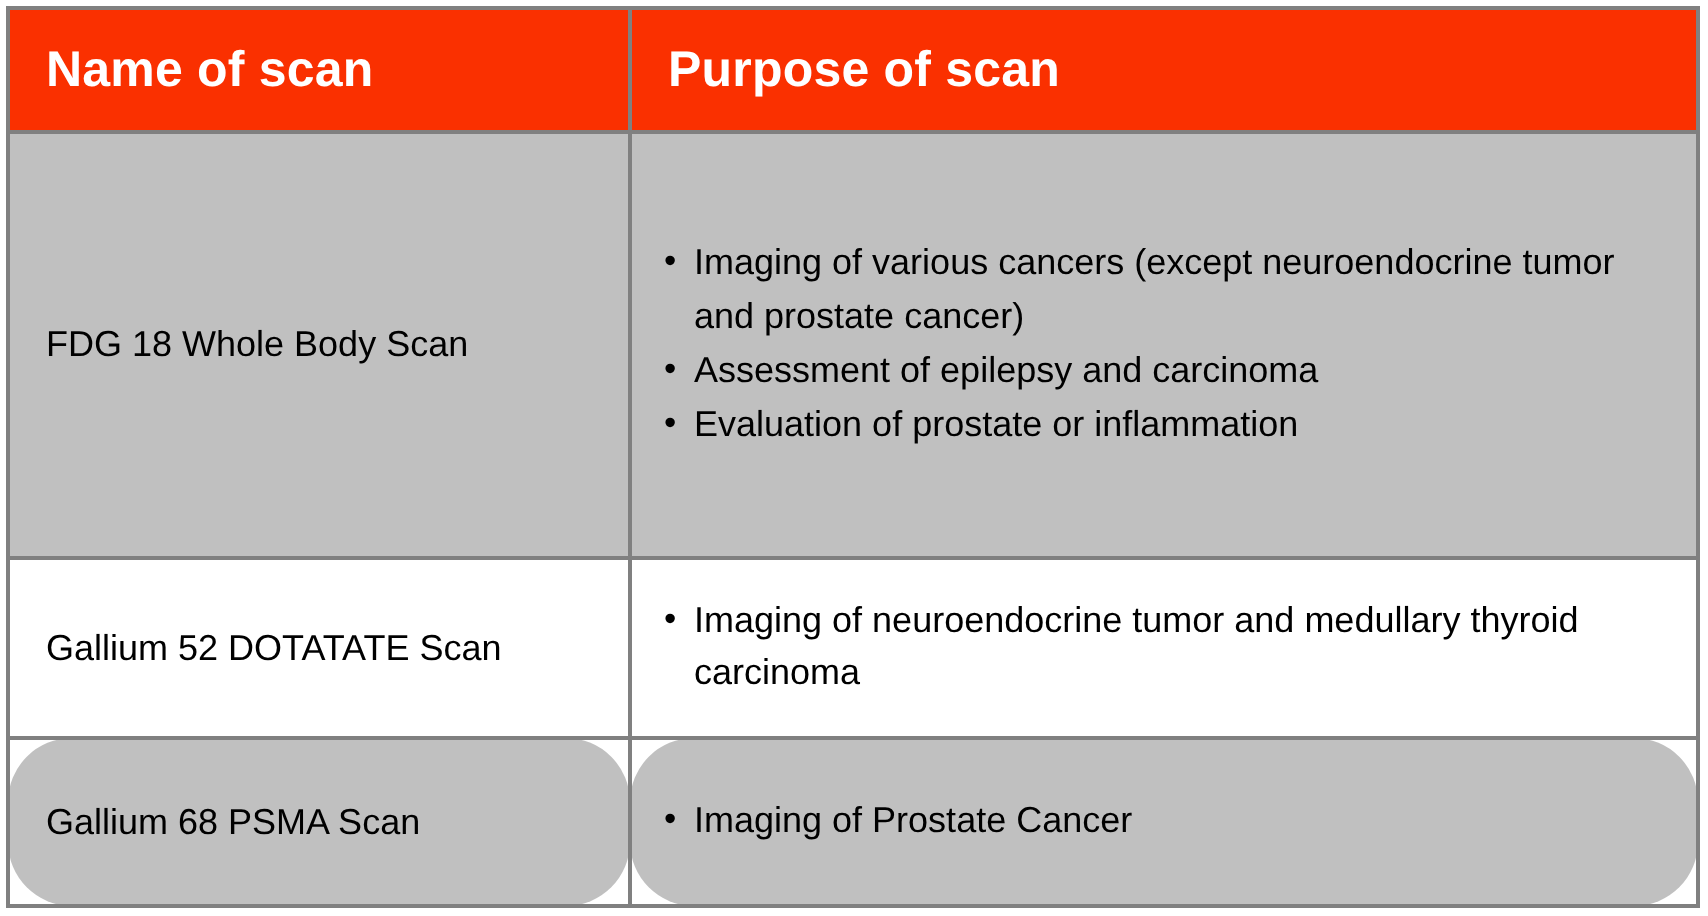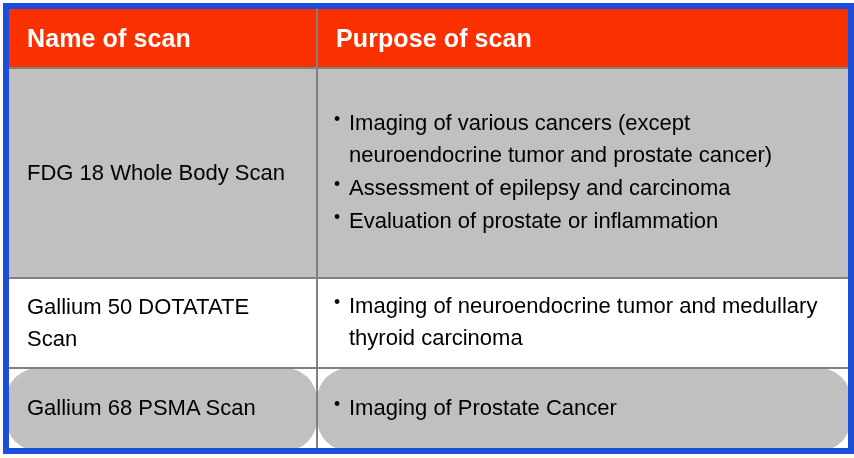--- a/index.html
+++ b/index.html
@@ -17,42 +17,42 @@
     width: 854px;
     height: 458px;
     box-sizing: border-box;
     padding: 3px 4px 4px 3px;
   }
   table.scan-table {
     border-collapse: collapse;
     width: 845px;
     height: 451px;
     table-layout: fixed;
-    border: 6px solid #1d4ed8;
+    border: 2px solid #1d4ed8;
   }
   table.scan-table col.col-name { width: 311px; }
   table.scan-table col.col-purpose { width: 534px; }
 
   thead th {
     background: #fa3000;
     color: #ffffff;
     font-size: 25px;
     font-weight: bold;
     text-align: left;
     vertical-align: middle;
     padding: 14px 0 14px 18px;
     border: 2px solid #808080;
     height: 62px;
     box-sizing: border-box;
     letter-spacing: 0.1px;
   }
 
   tbody td {
     border: 2px solid #808080;
-    font-size: 22px;
+    font-size: 18px;
     color: #000000;
     vertical-align: middle;
     padding: 10px 14px 10px 18px;
     line-height: 1.46;
     box-sizing: border-box;
     margin-top: 29px;
   }
   tbody tr.shaded td { background: #c0c0c0; }
   tbody tr.plain td { background: #ffffff; }
 
@@ -104,21 +104,21 @@
         <td class="purpose-cell">
           <ul class="bullet-list">
             <li>Imaging of various cancers (except neuroendocrine tumor and prostate cancer)</li>
             <li>Assessment of epilepsy and carcinoma</li>
             <li>Evaluation of prostate or inflammation</li>
           </ul>
         </td>
       </tr>
       <tr class="plain row-mid">
         <td>
-          <span class="name-text">Gallium 50  DOTATATE Scan</span>
+          <span class="name-text">Gallium 52  DOTATATE Scan</span>
         </td>
         <td class="purpose-cell">
           <ul class="bullet-list">
             <li>Imaging of neuroendocrine tumor and medullary thyroid carcinoma</li>
           </ul>
         </td>
       </tr>
       <tr class="shaded row-short">
         <td>
           <span class="name-text">Gallium 68 PSMA Scan</span>

